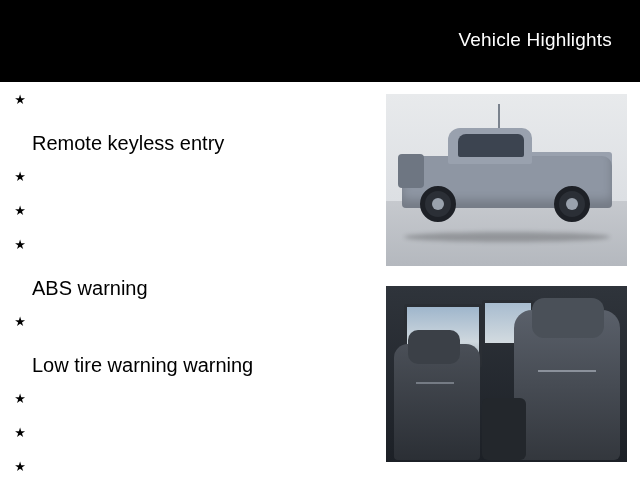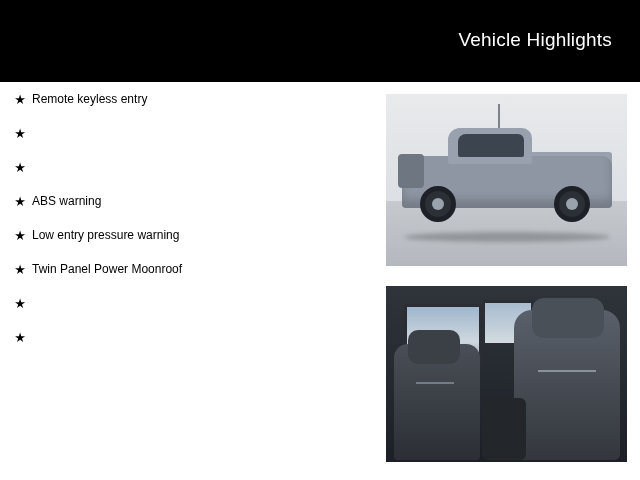--- a/index.html
+++ b/index.html
@@ -54,23 +54,24 @@
     width: 20px;
     color: #000000;
     font-size: 13px;
     line-height: 22px;
     text-align: center;
     padding-top: 1px;
   }
   .feature-text {
     flex: 1 1 auto;
     color: #000000;
-    font-size: 12px;
+    font-size: 20px;
     line-height: 22px;
     padding-left: 2px;
+    margin-top: 44px;
   }
   .photo {
     position: absolute;
     background: #c9ccd1;
     overflow: hidden;
   }
   .photo-top {
     left: 386px;
     top: 94px;
     width: 241px;
@@ -290,26 +291,25 @@
       <span class="bullet-star">★</span>
     </div>
 
     <div class="feature-row">
       <span class="bullet-star">★</span>
       <span class="feature-text">ABS warning</span>
     </div>
 
     <div class="feature-row">
       <span class="bullet-star">★</span>
-      <span class="feature-text">Low entry pressure warning</span>
-    </div>
-
-    <div class="feature-row">
-      <span class="bullet-star">★</span>
-      <span class="feature-text">Twin Panel Power Moonroof</span>
+      <span class="feature-text">Low tire warning warning</span>
+    </div>
+
+    <div class="feature-row">
+      <span class="bullet-star">★</span>
     </div>
 
     <div class="feature-row">
       <span class="bullet-star">★</span>
     </div>
 
     <div class="feature-row">
       <span class="bullet-star">★</span>
     </div>
 

